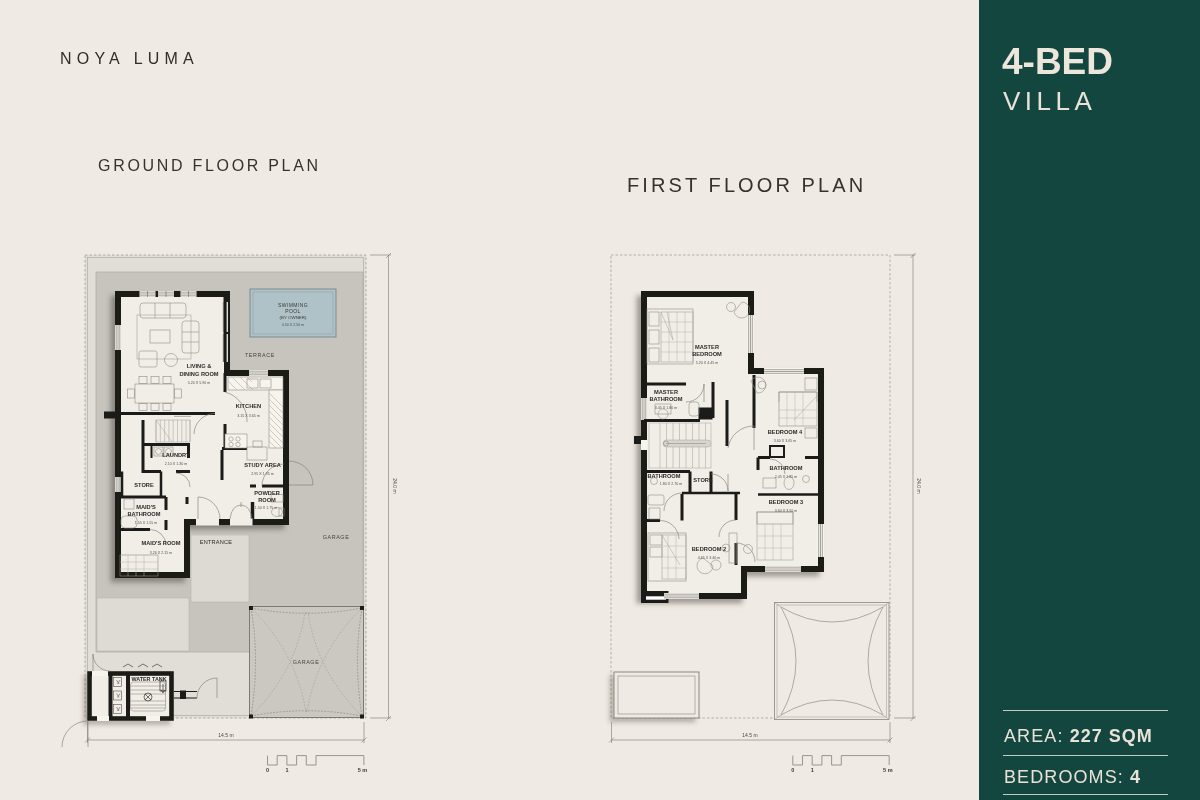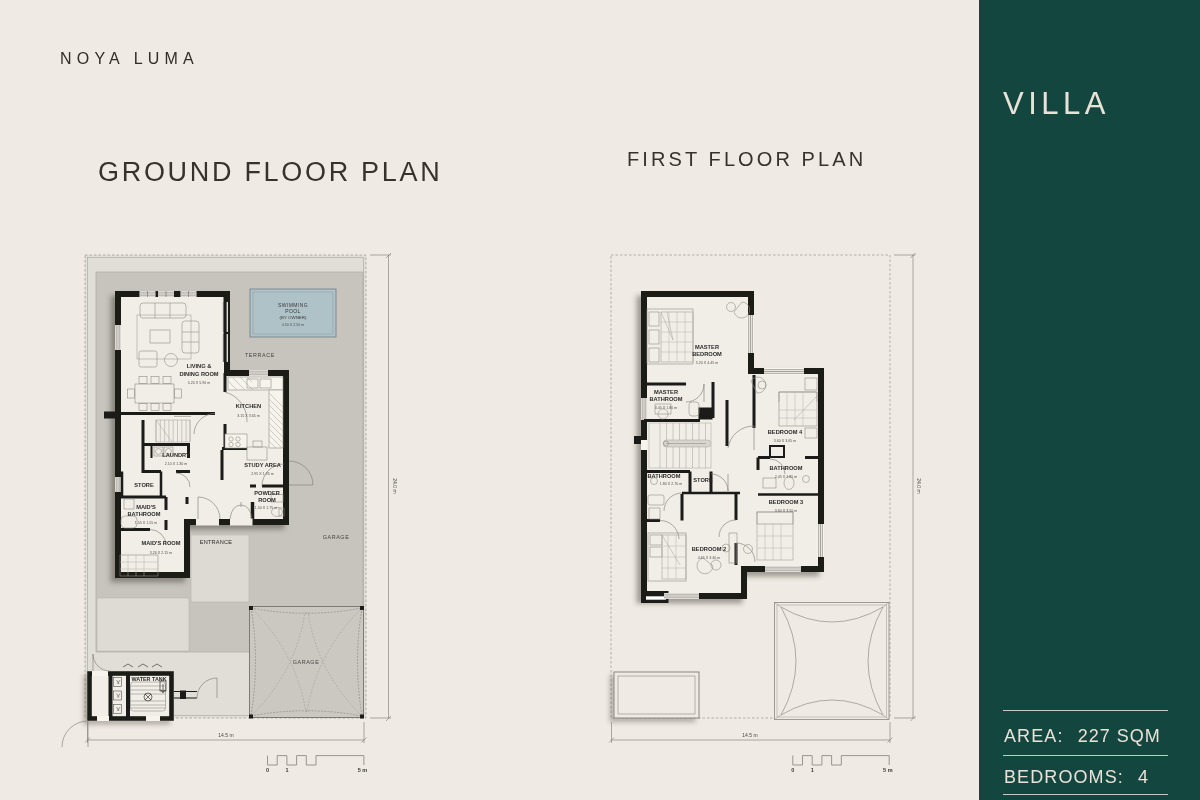--- a/index.html
+++ b/index.html
@@ -1,33 +1,34 @@
 <!DOCTYPE html>
 <html><head>
 <meta charset="utf-8">
 <style>
   html,body{margin:0;padding:0;}
   body{width:1200px;height:800px;background:#EFEAE3;font-family:"Liberation Sans",sans-serif;position:relative;overflow:hidden;-webkit-font-smoothing:antialiased;}
   .abs{position:absolute;} svg text{filter:grayscale(1);}
   #brand{left:60px;top:49.5px;font-size:16px;letter-spacing:5.2px;color:#332D2A;font-weight:400;}
-  #gfp{left:98px;top:156.8px;font-size:27px;letter-spacing:2.7px;color:#38322E;}
-  #ffp{left:627px;top:148px;font-size:20px;letter-spacing:3.1px;color:#38322E;}
+  #gfp{left:98px;top:156.8px;font-size:16px;letter-spacing:2.7px;color:#38322E;}
+  #ffp{left:627px;top:174px;font-size:20px;letter-spacing:3.1px;color:#38322E;}
   #sidebar{left:979px;top:0;width:221px;height:800px;background:#13463E;}
   #bed4{left:23px;top:41px;font-size:37px;font-weight:700;letter-spacing:0px;color:#EDE6DC;}
-  #villa{left:24px;top:86px;font-size:31px;font-weight:400;letter-spacing:4.5px;color:#E9E2D8;}
+  #villa{left:24px;top:86px;font-size:26px;font-weight:400;letter-spacing:4.5px;color:#E9E2D8;}
   .sline{left:24px;width:165px;height:0;border-top:1px solid rgba(240,235,228,0.8);}
   .srow{left:25px;font-size:18px;color:#E9E2D8;letter-spacing:1.1px;font-weight:400;}
-  .srow b{font-weight:400;letter-spacing:1px;margin-left:8px;}
+  .srow b{font-weight:700;letter-spacing:1px;}
 </style>
 </head>
 <body>
 <div id="brand" class="abs">NOYA LUMA</div>
 <div id="gfp" class="abs">GROUND FLOOR PLAN</div>
 <div id="ffp" class="abs">FIRST FLOOR PLAN</div>
 <div id="sidebar" class="abs">
+  <div id="bed4" class="abs">4-BED</div>
   <div id="villa" class="abs">VILLA</div>
   <div class="sline abs" style="top:710px;"></div>
   <div class="srow abs" style="top:726px;">AREA: <b>227 SQM</b></div>
   <div class="sline abs" style="top:755px;"></div>
   <div class="srow abs" style="top:766.5px;text-align:right;">BEDROOMS: <b>4</b></div>
   <div class="sline abs" style="top:794px;"></div>
 </div>
 <svg class="abs" style="left:0;top:0;" width="1200" height="800" viewBox="0 0 1200 800">
   <defs>
     <filter id="bsh" x="-20%" y="-20%" width="140%" height="140%">

